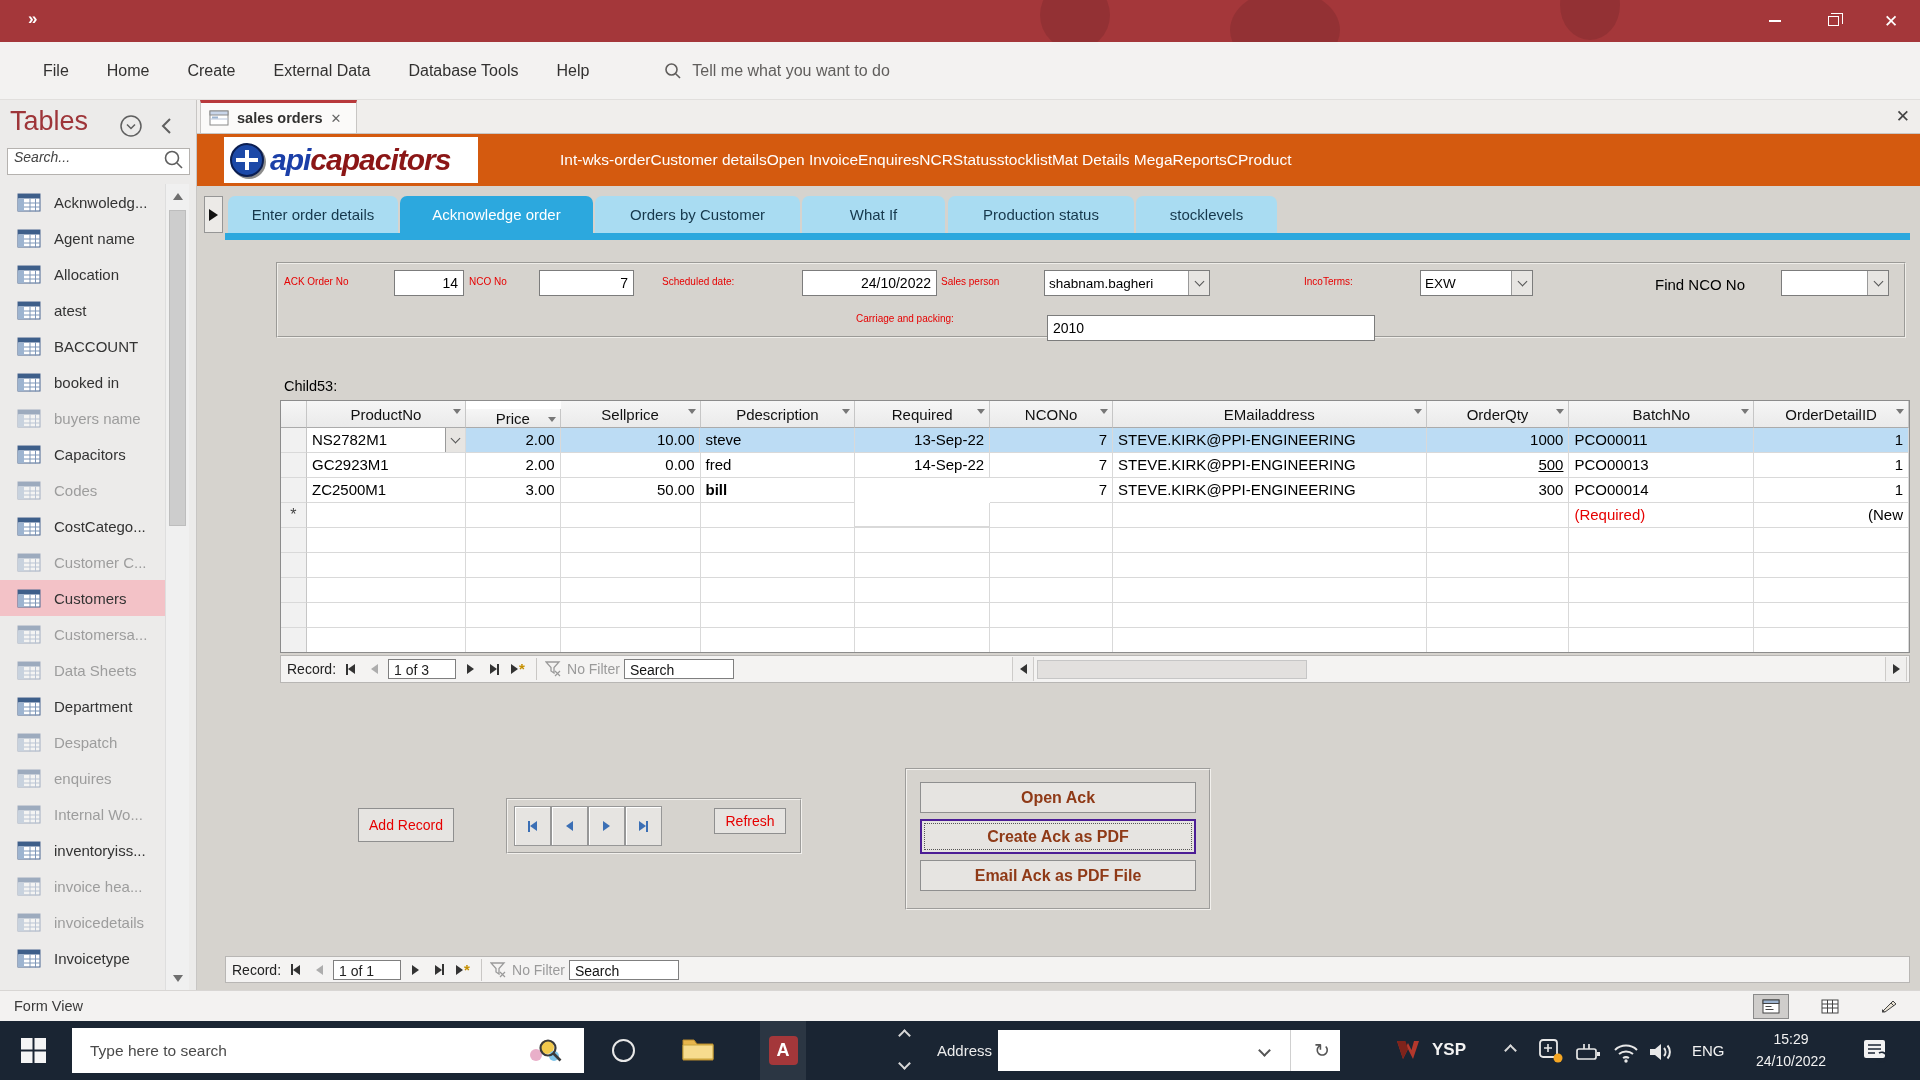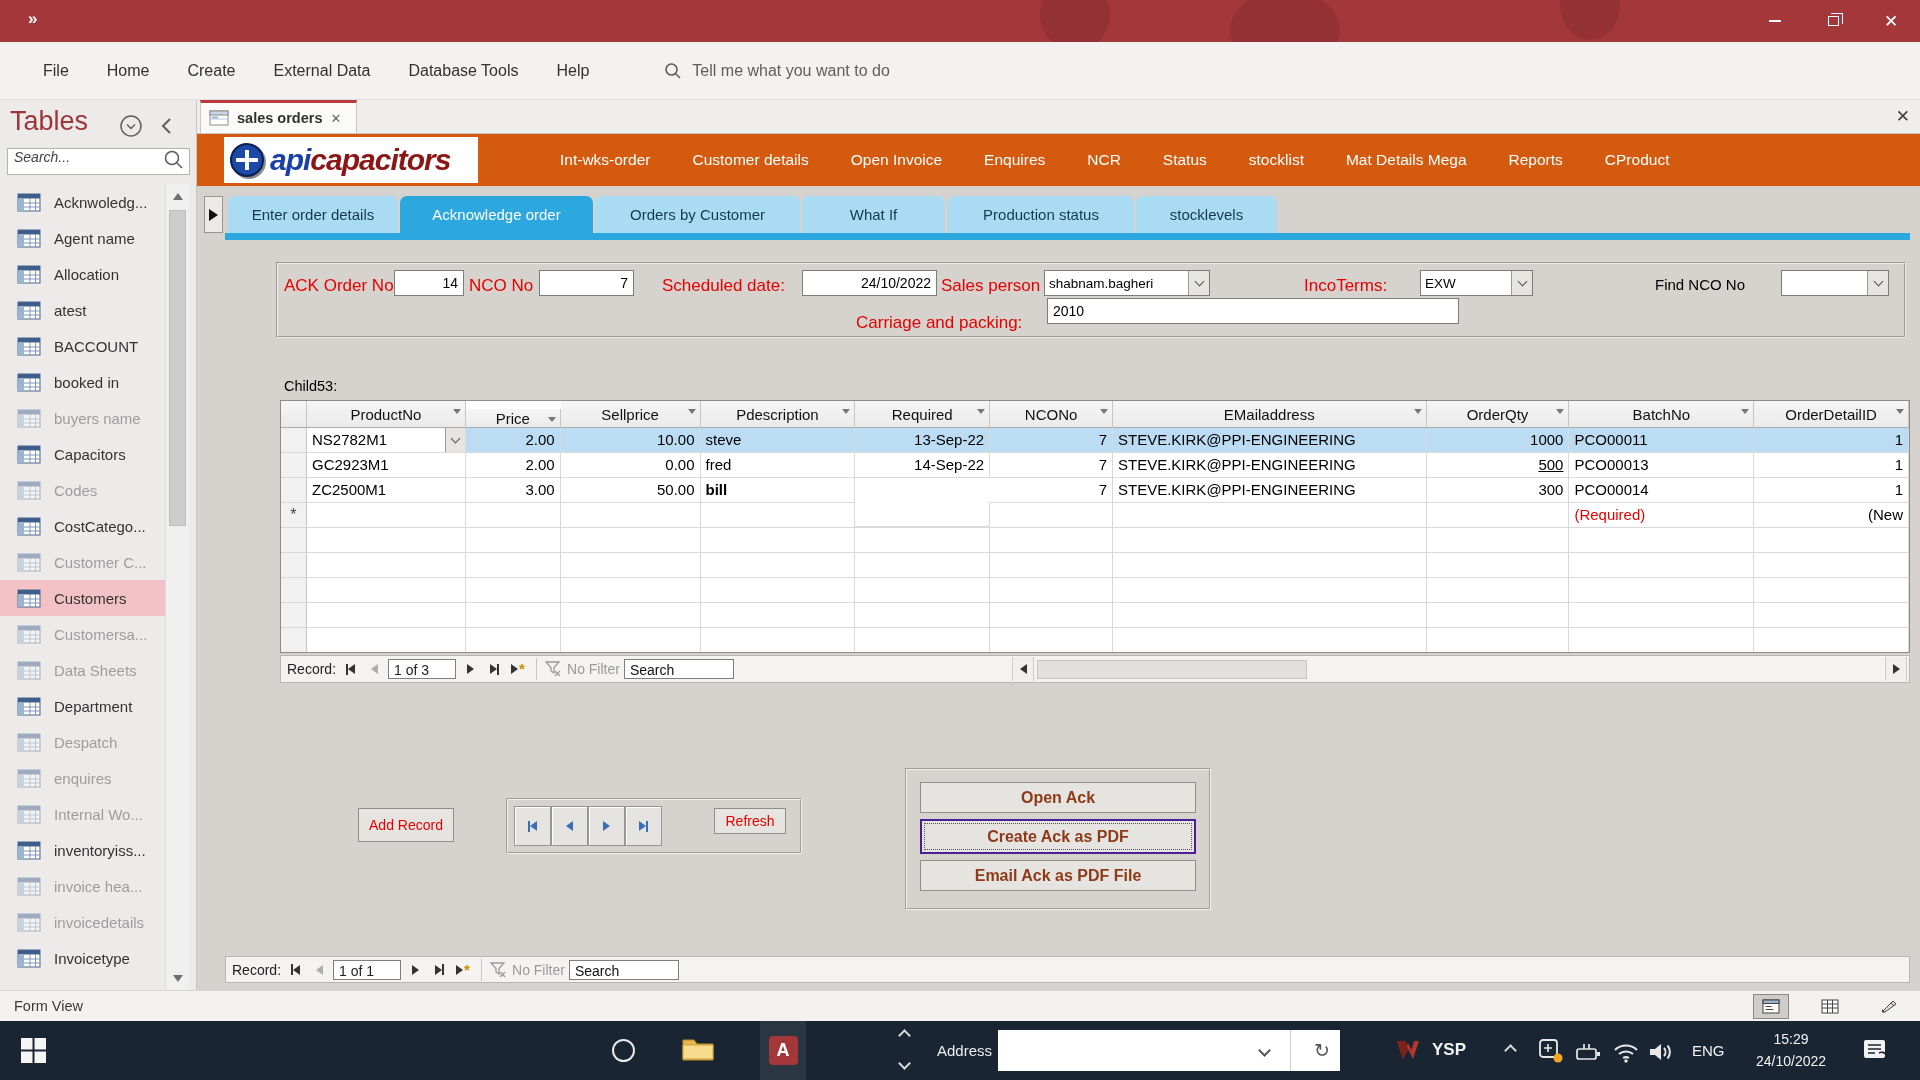--- a/index.html
+++ b/index.html
@@ -48,33 +48,33 @@
   #doc-close{position:absolute;right:10px;top:6px;font-size:17px;color:#444}
 
   
   #banner{position:absolute;left:197px;top:134px;width:1723px;height:52px;background:#D45A0F;display:flex;align-items:center}
   #logo{position:absolute;left:27px;top:3px;width:254px;height:46px;background:#fff;display:flex;align-items:center;padding-left:6px}
   #logo-circle{width:34px;height:34px;border-radius:50%;background:#1C49A8;border:2px solid #0b1e52;position:relative;box-shadow:2px 2px 0 rgba(0,0,0,.45)}
   #logo-circle::before{content:"";position:absolute;left:4px;top:13px;width:22px;height:4px;background:#fff}
   #logo-circle::after{content:"";position:absolute;left:13px;top:5px;width:4px;height:20px;background:#fff}
   #logo .t1{font-size:30px;font-weight:bold;font-style:italic;color:#1B3FA8;letter-spacing:-1px;margin-left:6px}
   #logo .t2{font-size:30px;font-weight:bold;font-style:italic;color:#8B1616;letter-spacing:-1px}
-  #banner-menu{position:absolute;left:363px;top:0;height:52px;display:flex;align-items:center;gap:42px}
+  #banner-menu{position:absolute;left:363px;top:0;height:52px;display:flex;align-items:center;}
   .banner-item{color:#fff;font-size:15.5px;white-space:nowrap}
 
   
   #formbg{position:absolute;left:197px;top:186px;width:1723px;height:804px;background:#D6D3CE}
   #form-marker{position:absolute;left:204px;top:196px;width:19px;height:37px;background:#ECEAE7;border:1px solid #969696;display:flex;align-items:center;justify-content:center}
   #form-marker .tri{width:0;height:0;border-top:6px solid transparent;border-bottom:6px solid transparent;border-left:9px solid #111}
   .form-tab{position:absolute;top:196px;height:37px;border-radius:7px 7px 0 0;background:#A9DCF2;display:flex;align-items:center;justify-content:center;font-size:15px;color:#16384C}
   .form-tab.sel{background:#2CA8DE;color:#fff}
   #tab-underline{position:absolute;left:225px;top:233px;width:1685px;height:7px;background:#2CA8DE}
 
   #header-panel{position:absolute;left:276px;top:262px;width:1630px;height:76px;background:#D6D3CE;border:2px groove #EFEDE9}
-  .fld-label{position:absolute;font-size:17px;white-space:nowrap}
+  .fld-label{position:absolute;font-size:10px;white-space:nowrap}
   .red{color:#E60000}
   .fld-input{position:absolute;height:26px;background:#fff;border:1px solid #7c7c7c;font-size:14px;padding:4px 5px;white-space:nowrap;overflow:hidden}
   .ta-r{text-align:right}
   .combo{position:absolute;height:26px;background:#fff;border:1px solid #7c7c7c;display:flex}
   .combo .val{flex:1;font-size:13.5px;padding:5px 2px 0 4px;white-space:nowrap;overflow:hidden}
   .combo .btn{width:21px;background:#E7E5E2;border-left:1px solid #9a9a9a;display:flex;align-items:center;justify-content:center}
   .chev-dn{width:7px;height:7px;border-left:1.6px solid #555;border-bottom:1.6px solid #555;transform:rotate(-45deg);margin-top:-3px}
 
   #child-label{position:absolute;left:284px;top:378px;font-size:14.5px;color:#000}
 
@@ -475,21 +475,21 @@
       </span>
   </div>
   <div class="fld-label" style="left:1655px;top:276px;color:#000;font-size:15px">Find NCO No</div>
   <div class="combo" style="left:1781px;top:270px;width:108px">
     <span class="val"></span>
     <span class="btn">
         <span class="chev-dn"></span>
       </span>
   </div>
   <div class="fld-label red" style="left:856px;top:313px">Carriage  and packing:</div>
-  <div class="fld-input" style="left:1047px;top:298px;width:412px">2010</div>
+  <div class="fld-input" style="left:1047px;top:315px;width:328px">2010</div>
 
   <div id="child-label">Child53:</div>
 
   <div id="datasheet">
       <div class="ds-h">
         <div class="ds-hc0" style="width: 26px;"></div>
         <div class="ds-hc" style="width: 159px;">
           <span>ProductNo</span>
           <span class="fa"></span>
         </div>
@@ -774,20 +774,30 @@
 
   <div id="taskbar">
     <div style="position:absolute;left:20px;top:16px">
       <svg width="27" height="27" viewBox="0 0 27 27">
           <rect x="1" y="1" width="11.5" height="11.5" fill="#F5F5F5"></rect>
           <rect x="14.5" y="1" width="11.5" height="11.5" fill="#F5F5F5"></rect>
           <rect x="1" y="14.5" width="11.5" height="11.5" fill="#F5F5F5"></rect>
           <rect x="14.5" y="14.5" width="11.5" height="11.5" fill="#F5F5F5"></rect>
         </svg>
     </div>
+    <div id="tb-search">
+      <span class="ph">Type here to search</span>
+      <svg style="margin-right:14px" width="46" height="30" viewBox="0 0 46 30">
+          <circle cx="12" cy="19" r="6" fill="#E9AFC9"></circle>
+          <circle cx="23" cy="11" r="7" fill="#F2C94C"></circle>
+          <circle cx="30" cy="20" r="5" fill="#7FC4E8"></circle>
+          <circle cx="24" cy="12" r="7.5" fill="none" stroke="#3a3a3a" stroke-width="2.2"></circle>
+          <path d="M29.5 17.5 l7 7" stroke="#3a3a3a" stroke-width="2.6"></path>
+        </svg>
+    </div>
     <div id="tb-cortana"></div>
     <div style="position:absolute;left:682px;top:16px">
       <svg width="32" height="26" viewBox="0 0 32 26">
           <path d="M1 3 h11 l3 4 h16 v16 h-30 z" fill="#E8B64C" stroke="#B88A2D"></path>
           <path d="M1 8 h30 v14 h-30 z" fill="#F7DC8E" stroke="#C9A43B"></path>
         </svg>
     </div>
     <div id="tb-access">
       <div class="aico">A</div>
     </div>

